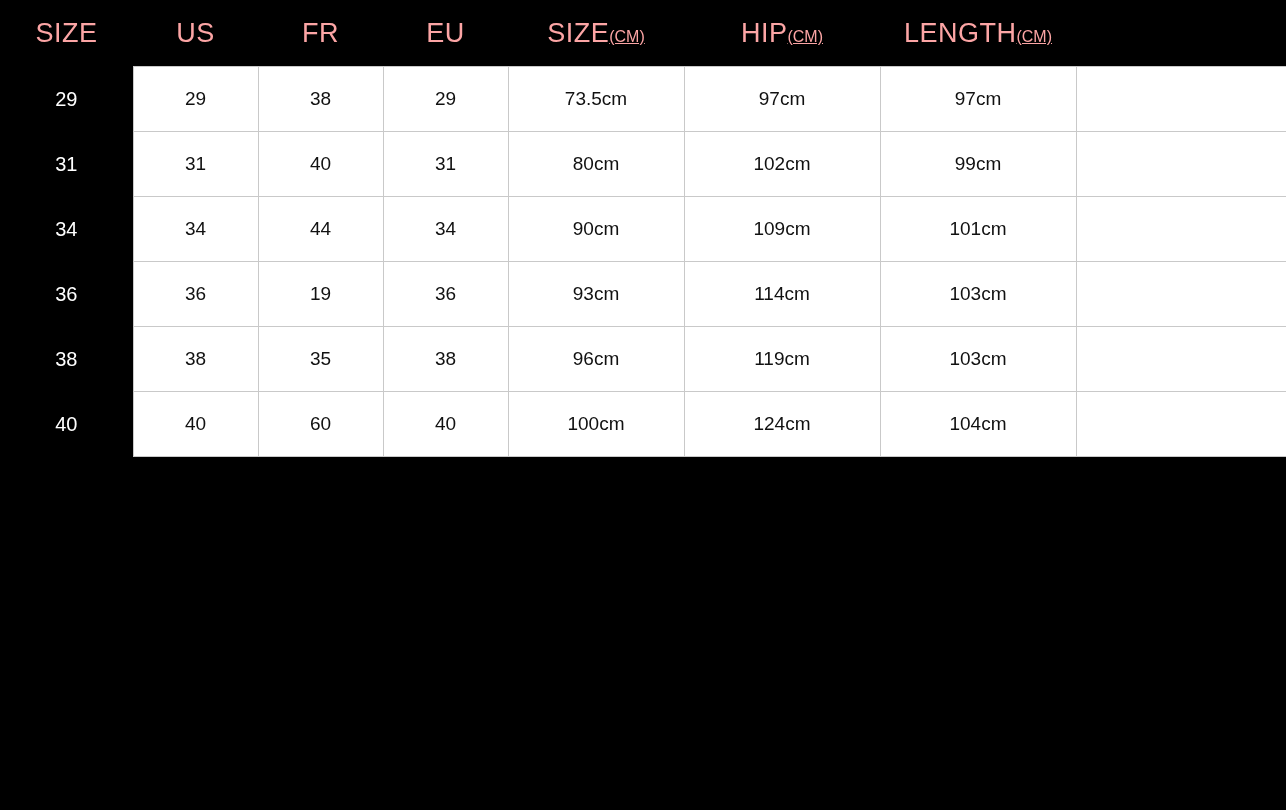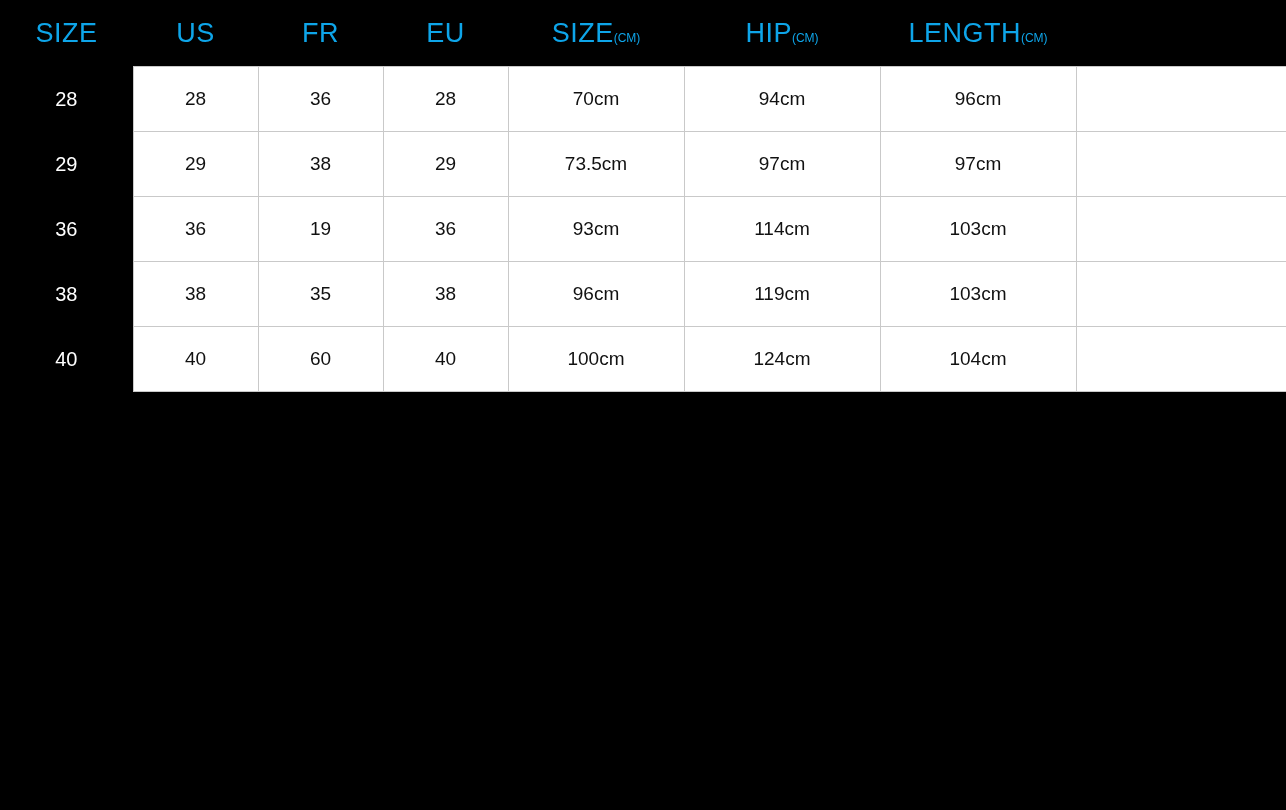--- a/index.html
+++ b/index.html
@@ -35,32 +35,33 @@
   table.size-chart col.c-fr     { width: 125px; }
   table.size-chart col.c-eu     { width: 125px; }
   table.size-chart col.c-waist  { width: 176px; }
   table.size-chart col.c-hip    { width: 196px; }
   table.size-chart col.c-length { width: 196px; }
   table.size-chart col.c-pad    { width: 210px; }
 
   thead th {
     height: 66px;
     background: #000000;
-    color: #0ea5e9;
+    color: #fca5a5;
     font-weight: normal;
     font-size: 27px;
     letter-spacing: 0.5px;
     text-align: center;
     vertical-align: middle;
     border: none;
     padding: 0;
   }
   thead th .unit {
-    font-size: 12px;
+    font-size: 16px;
     letter-spacing: 0;
+    text-decoration: underline;
   }
   thead th.pad-head {
     background: #000000;
   }
 
   tbody td {
     height: 64px;
     font-size: 19px;
     text-align: center;
     vertical-align: middle;
@@ -111,37 +112,47 @@
         <th><span>FR</span></th>
         <th><span>EU</span></th>
         <th><span>SIZE</span><span class="unit">(CM)</span></th>
         <th><span>HIP</span><span class="unit">(CM)</span></th>
         <th><span>LENGTH</span><span class="unit">(CM)</span></th>
         <th class="pad-head"></th>
       </tr>
     </thead>
     <tbody id="chart-body">
         <tr>
-          <td class="size-cell">28</td>
-          <td class="data-cell">28</td>
-          <td class="data-cell">36</td>
-          <td class="data-cell">28</td>
-          <td class="data-cell">70cm</td>
-          <td class="data-cell">94cm</td>
-          <td class="data-cell">96cm</td>
-          <td class="pad-cell"></td>
-        </tr>
-        <tr>
           <td class="size-cell">29</td>
           <td class="data-cell">29</td>
           <td class="data-cell">38</td>
           <td class="data-cell">29</td>
           <td class="data-cell">73.5cm</td>
           <td class="data-cell">97cm</td>
           <td class="data-cell">97cm</td>
+          <td class="pad-cell"></td>
+        </tr>
+        <tr>
+          <td class="size-cell">31</td>
+          <td class="data-cell">31</td>
+          <td class="data-cell">40</td>
+          <td class="data-cell">31</td>
+          <td class="data-cell">80cm</td>
+          <td class="data-cell">102cm</td>
+          <td class="data-cell">99cm</td>
+          <td class="pad-cell"></td>
+        </tr>
+        <tr>
+          <td class="size-cell">34</td>
+          <td class="data-cell">34</td>
+          <td class="data-cell">44</td>
+          <td class="data-cell">34</td>
+          <td class="data-cell">90cm</td>
+          <td class="data-cell">109cm</td>
+          <td class="data-cell">101cm</td>
           <td class="pad-cell"></td>
         </tr>
         <tr>
           <td class="size-cell">36</td>
           <td class="data-cell">36</td>
           <td class="data-cell">19</td>
           <td class="data-cell">36</td>
           <td class="data-cell">93cm</td>
           <td class="data-cell">114cm</td>
           <td class="data-cell">103cm</td>

